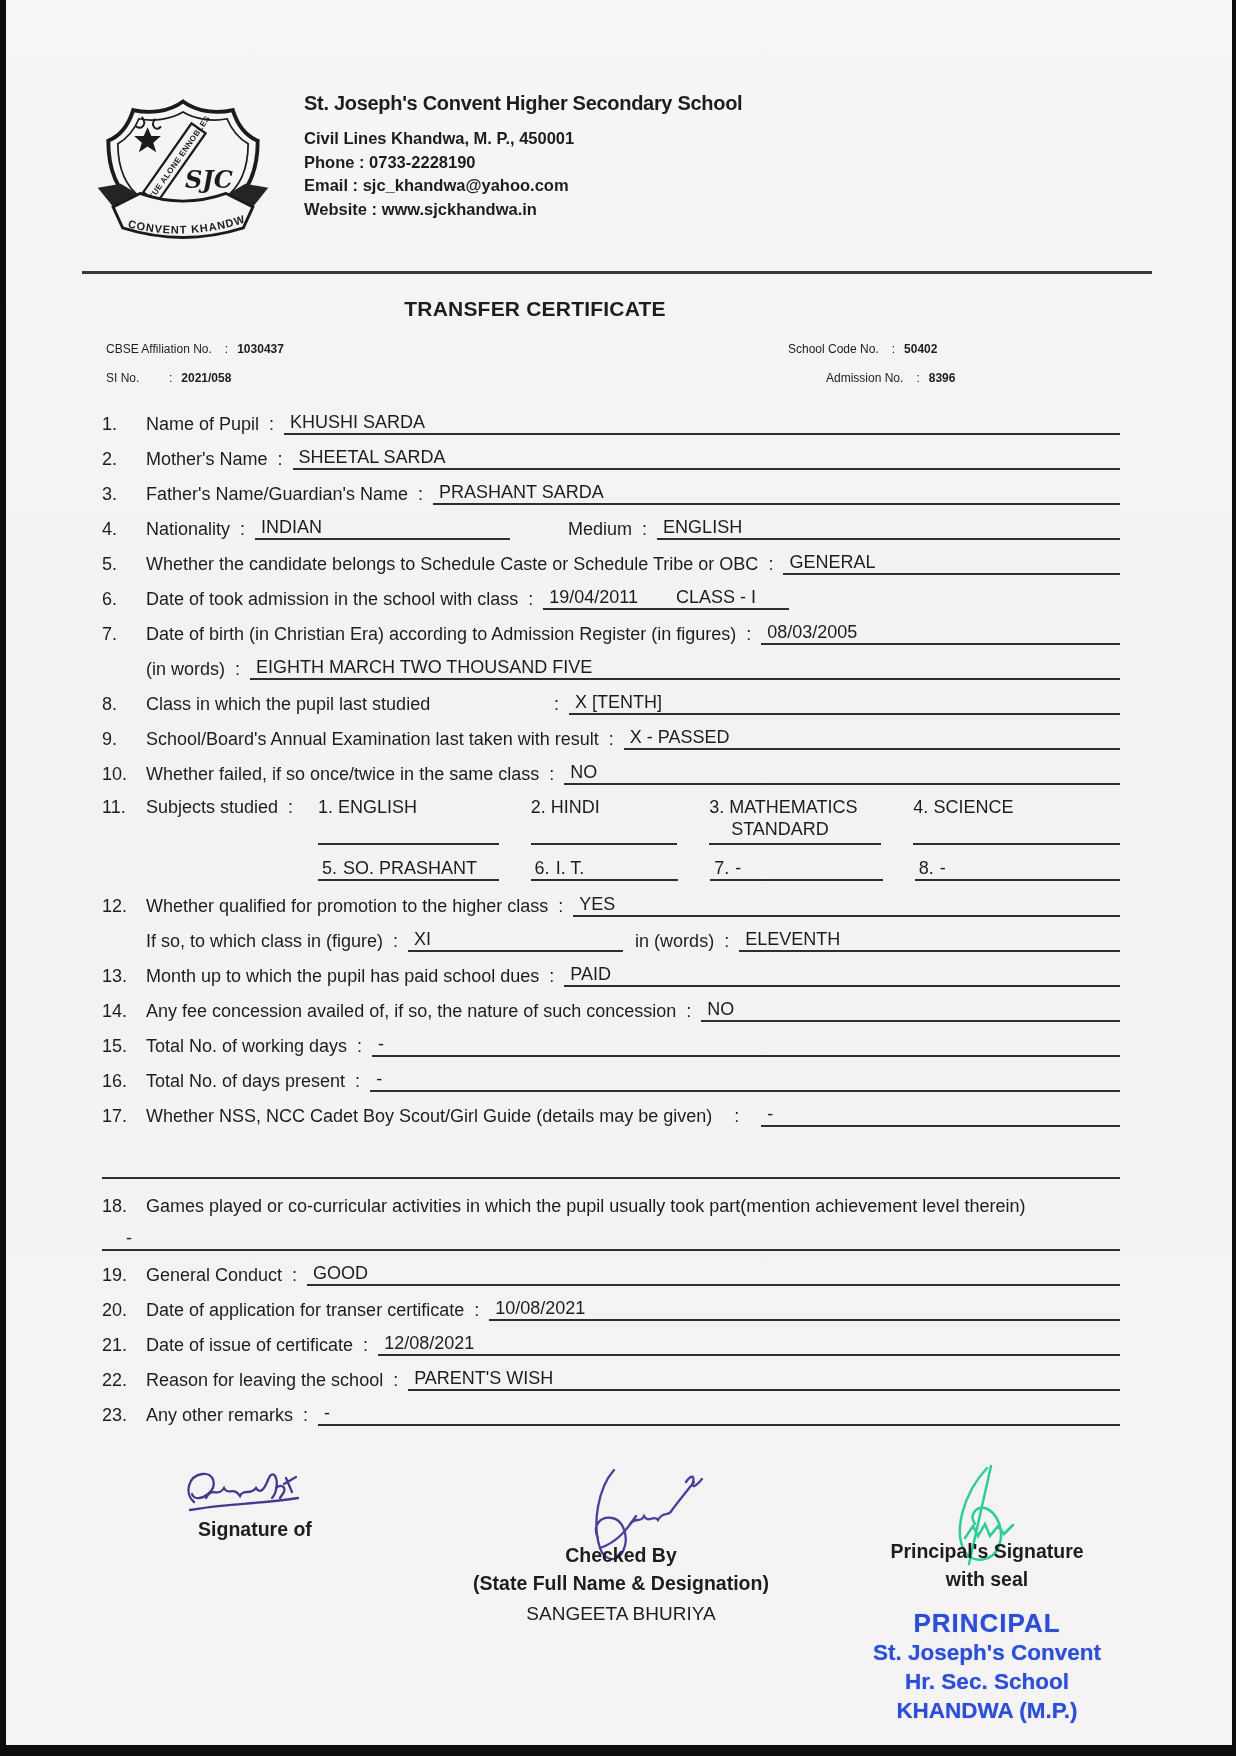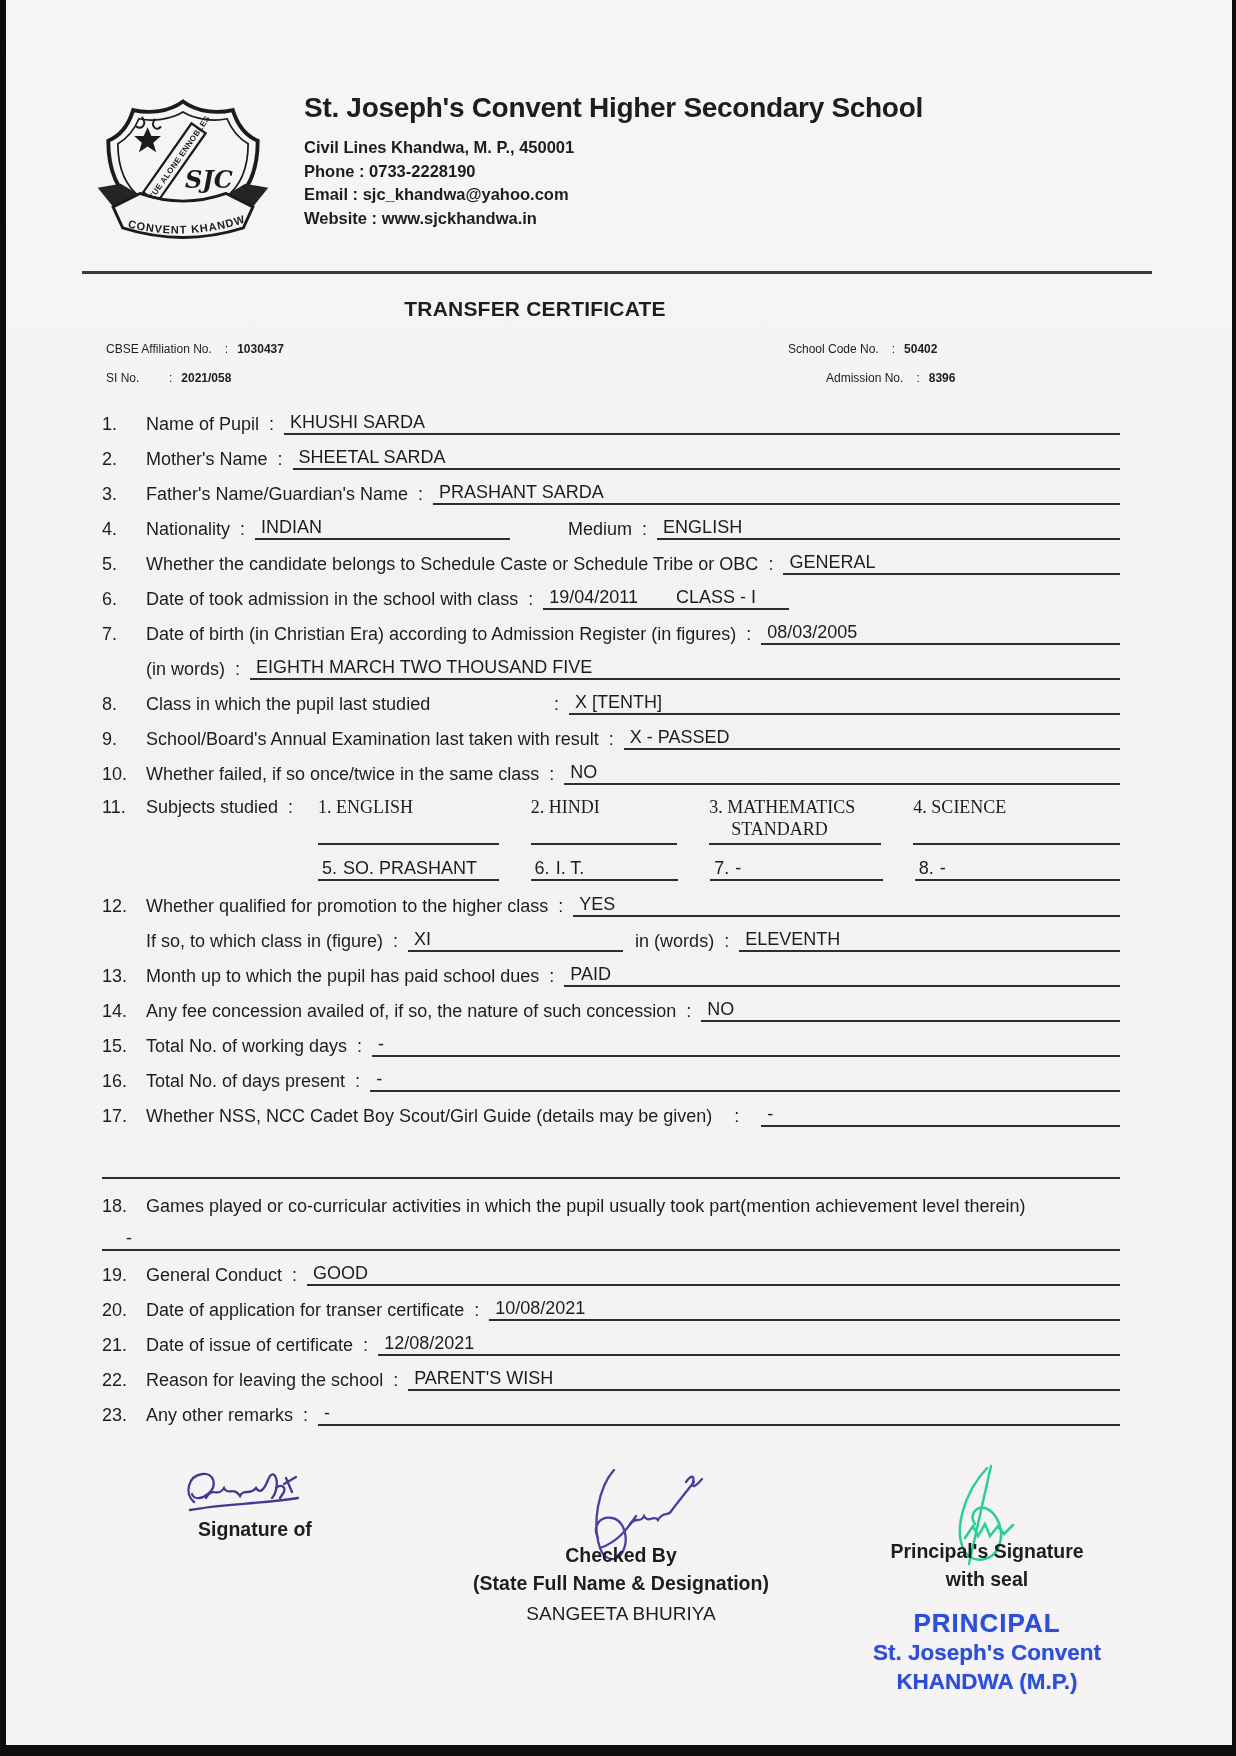--- a/index.html
+++ b/index.html
@@ -8,21 +8,21 @@
   }
   *{margin:0;padding:0;box-sizing:border-box;}
   body{width:1236px;height:1756px;background:#0d0d0d;position:relative;
        font-family:"Liberation Sans","DejaVu Sans",sans-serif;color:var(--ink);}
   .paper{position:absolute;left:6px;right:4px;top:0;bottom:11px;background:var(--paper);
          background-image:linear-gradient(180deg,#f7f5f6 0%,#f4f1f3 40%,#f6f3f4 100%);overflow:hidden;}
   
   .header{display:flex;padding:84px 40px 0 86px;}
   .logo{width:182px;height:163px;flex:none;margin-top:4px;}
   .head-text{margin-left:30px;padding-top:8px;}
-  .school-name{font-size:28px;font-weight:bold;letter-spacing:-.3px;}
+  .school-name{font-size:20px;font-weight:bold;letter-spacing:-.3px;}
   .addr{margin-top:12px;font-weight:bold;font-size:16.5px;line-height:23.5px;}
   .rule{height:3px;background:#39393b;margin:20px 80px 0 76px;}
   .title{text-align:center;font-weight:bold;font-size:21px;margin-top:23px;padding-right:168px;letter-spacing:.2px;}
   
   .meta{margin:21px 112px 0 100px;font-size:12px;}
   .meta-row{display:flex;justify-content:space-between;margin-bottom:15px;}
   .meta-right{width:332px;}
   .pair .lab{padding-right:4px;}
   .pair .val{font-weight:bold;}
   .colon::before{content:":";}
@@ -41,21 +41,21 @@
   .fill.w240{flex:0 0 246px;}
   .fill.w215{flex:0 0 215px;}
   .lbl2{margin-left:58px;flex:none;}
   .lbl2.tight{margin-left:12px;}
   .line-row{display:flex;margin:0 112px 11px 96px;}
   .line-row .fill{padding-left:24px;}
   .line-extra{margin-top:30px;margin-bottom:16px;}
   
   .subj-head{display:flex;align-items:flex-start;margin:0 112px 0 96px;line-height:22px;white-space:nowrap;}
   .subj-lead{flex:0 0 216px;display:flex;}
-  .subj-cols{flex:1;display:flex;gap:32px;font-family:Liberation Serif, serif;}
+  .subj-cols{flex:1;display:flex;gap:32px;}
   .subj-col{display:flex;flex-direction:column;}
   .subj-col .names{min-height:47px;}
   .subj-col .nm2{display:block;padding-left:22px;}
   .subj-col .uline{border-bottom:2px solid var(--line);height:2px;margin-bottom:2px;}
   .subj-col.f1{flex:1.05;} .subj-col.f2{flex:.85;} .subj-col.f3{flex:1;} .subj-col.f4{flex:1.2;}
   .subj-row2{display:flex;margin:10px 112px 12px 96px;line-height:22px;white-space:nowrap;}
   .subj-row2 .subj-lead{border:none;}
   .s2cols{flex:1;display:flex;gap:32px;}
   .s2cell{border-bottom:2px solid var(--line);padding:0 4px;display:flex;align-items:flex-end;}
   .s2cell.f1{flex:1.05;} .s2cell.f2{flex:.85;} .s2cell.f3{flex:1;} .s2cell.f4{flex:1.2;}
@@ -450,18 +450,19 @@
           <path d="M52,8 C28,34 18,72 30,92 C38,104 58,102 64,86 C70,70 62,52 50,48 C40,46 34,56 40,64"></path>
           <path d="M30,78 l8,-12 l5,10 l7,-12 l5,12 l8,-10 l6,8 l9,-9"></path>
           <path d="M56,6 L34,104"></path>
         </g>
       </svg>
       <div>Principal's Signature</div>
       <div>with seal</div>
       <div class="stamp">
         <div class="s1">PRINCIPAL</div>
         <div class="s2">St. Joseph's Convent</div>
+        <div class="s3">Hr. Sec. School</div>
         <div class="s4">KHANDWA (M.P.)</div>
       </div>
     </div>
 
   </div>
 </div>
 
 </body></html>

